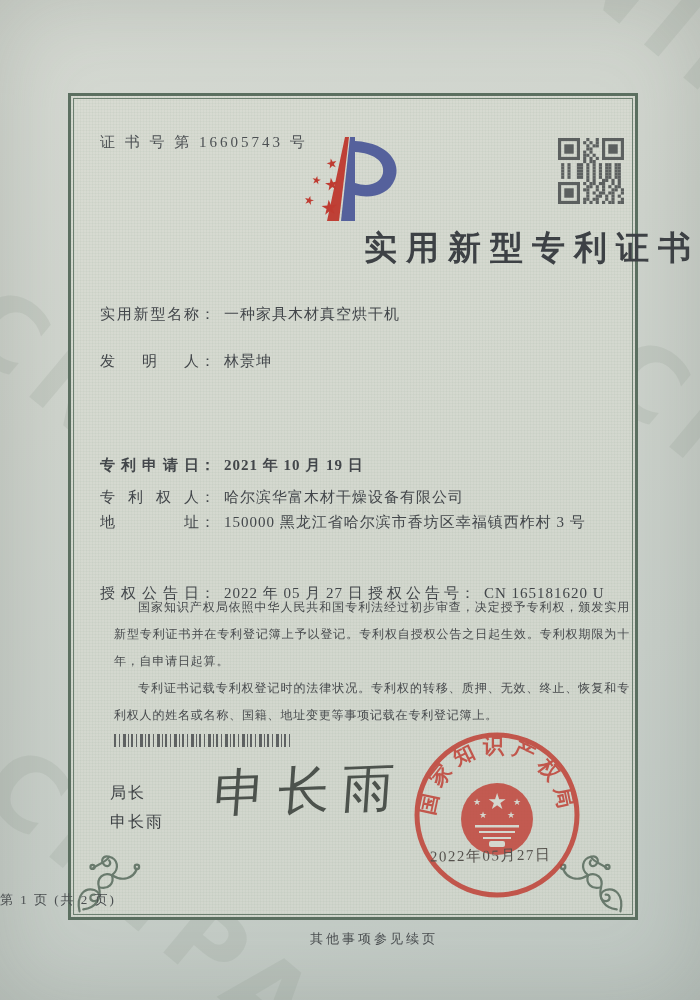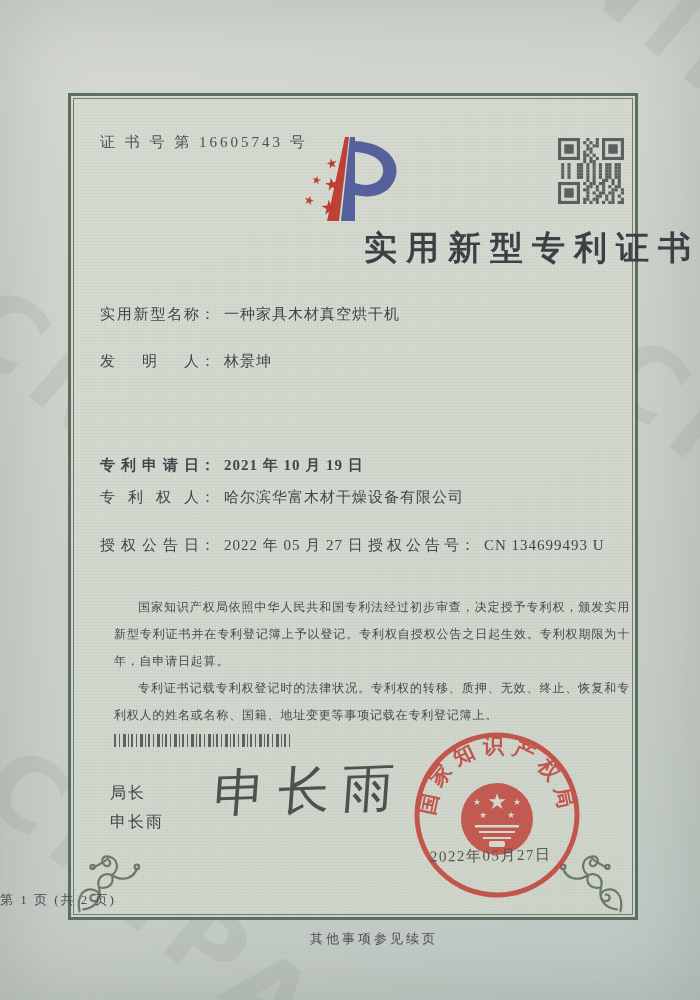--- a/index.html
+++ b/index.html
@@ -250,25 +250,28 @@
   </div>
   <div class="field" style="top:352px;">
     <span class="flabel">发明人</span><span class="fcolon">：</span><span>林景坤</span>
   </div>
   <div class="field" style="top:456px;font-weight:bold;">
     <span class="flabel">专利申请日</span><span class="fcolon">：</span><span>2021 年 10 月 19 日</span>
   </div>
   <div class="field" style="top:472px;margin-top:16px;">
     <span class="flabel">专利权人</span><span class="fcolon">：</span><span>哈尔滨华富木材干燥设备有限公司</span>
   </div>
-
-  <div class="field" style="top:536px;">
+  <div class="field" style="top:513px;">
+    <span class="flabel">地址</span><span class="fcolon">：</span><span>150000 黑龙江省哈尔滨市香坊区幸福镇西柞村 3 号</span>
+  </div>
+
+  <div class="field" style="top:584px;">
     <span class="flabel">授权公告日</span><span class="fcolon">：</span><span>2022 年 05 月 27 日</span>
     <span class="grant2">
-      <span class="flabel">授权公告号</span><span class="fcolon">：</span><span>CN 134699493 U</span>
+      <span class="flabel">授权公告号</span><span class="fcolon">：</span><span>CN 165181620 U</span>
     </span>
   </div>
 
   <p class="para" style="top:578px;">国家知识产权局依照中华人民共和国专利法经过初步审查，决定授予专利权，颁发实用新型专利证书并在专利登记簿上予以登记。专利权自授权公告之日起生效。专利权期限为十年，自申请日起算。</p>
   <p class="para" style="top:659px;">专利证书记载专利权登记时的法律状况。专利权的转移、质押、无效、终止、恢复和专利权人的姓名或名称、国籍、地址变更等事项记载在专利登记簿上。</p>
 
   <div class="barcode"></div>
 
   <div class="role">局长</div>
   <div class="rname">申长雨</div>

